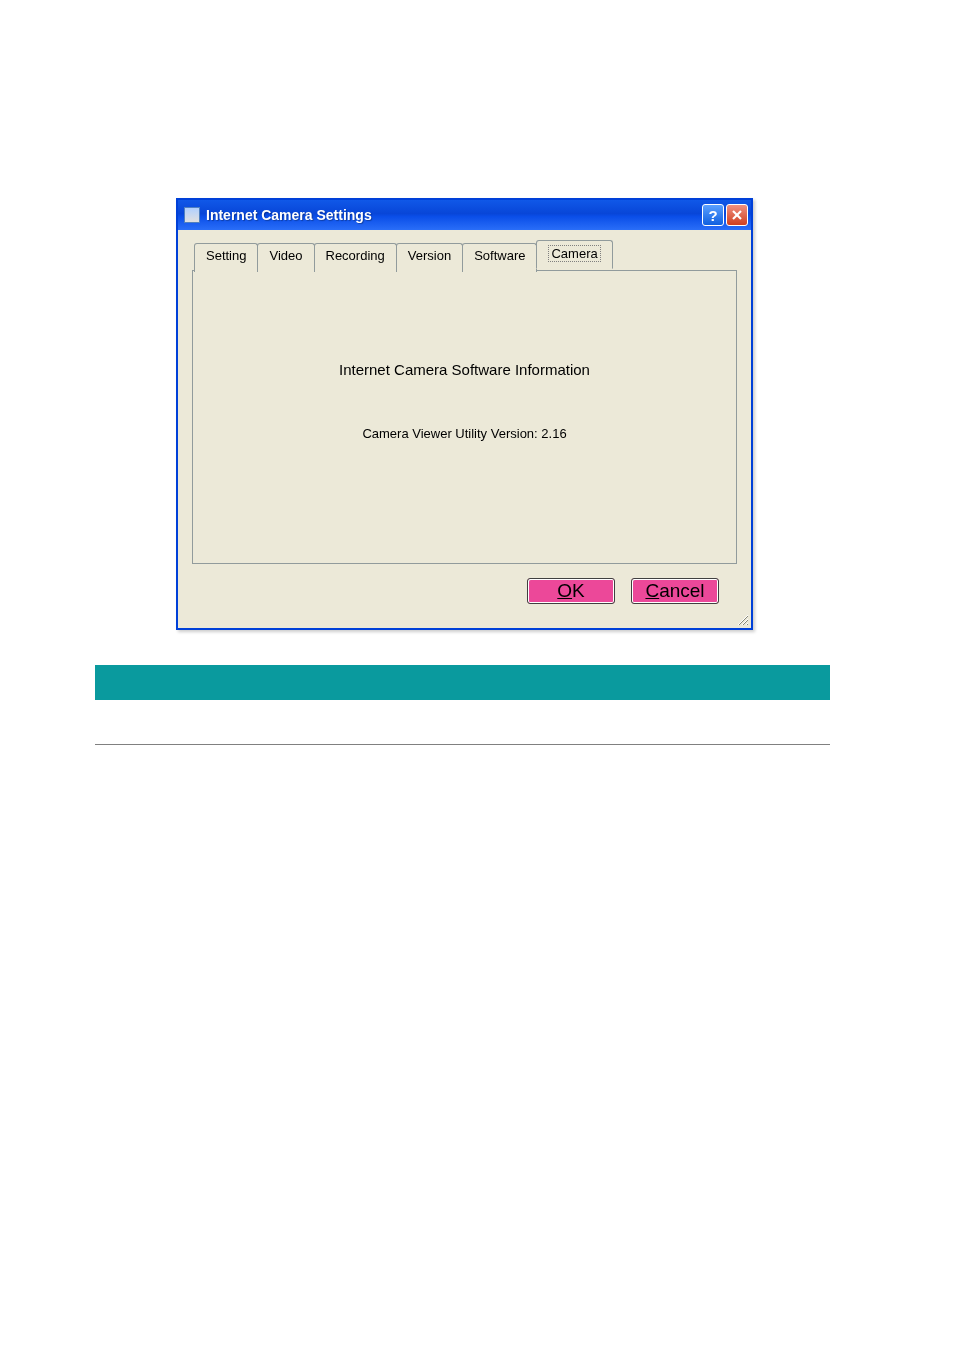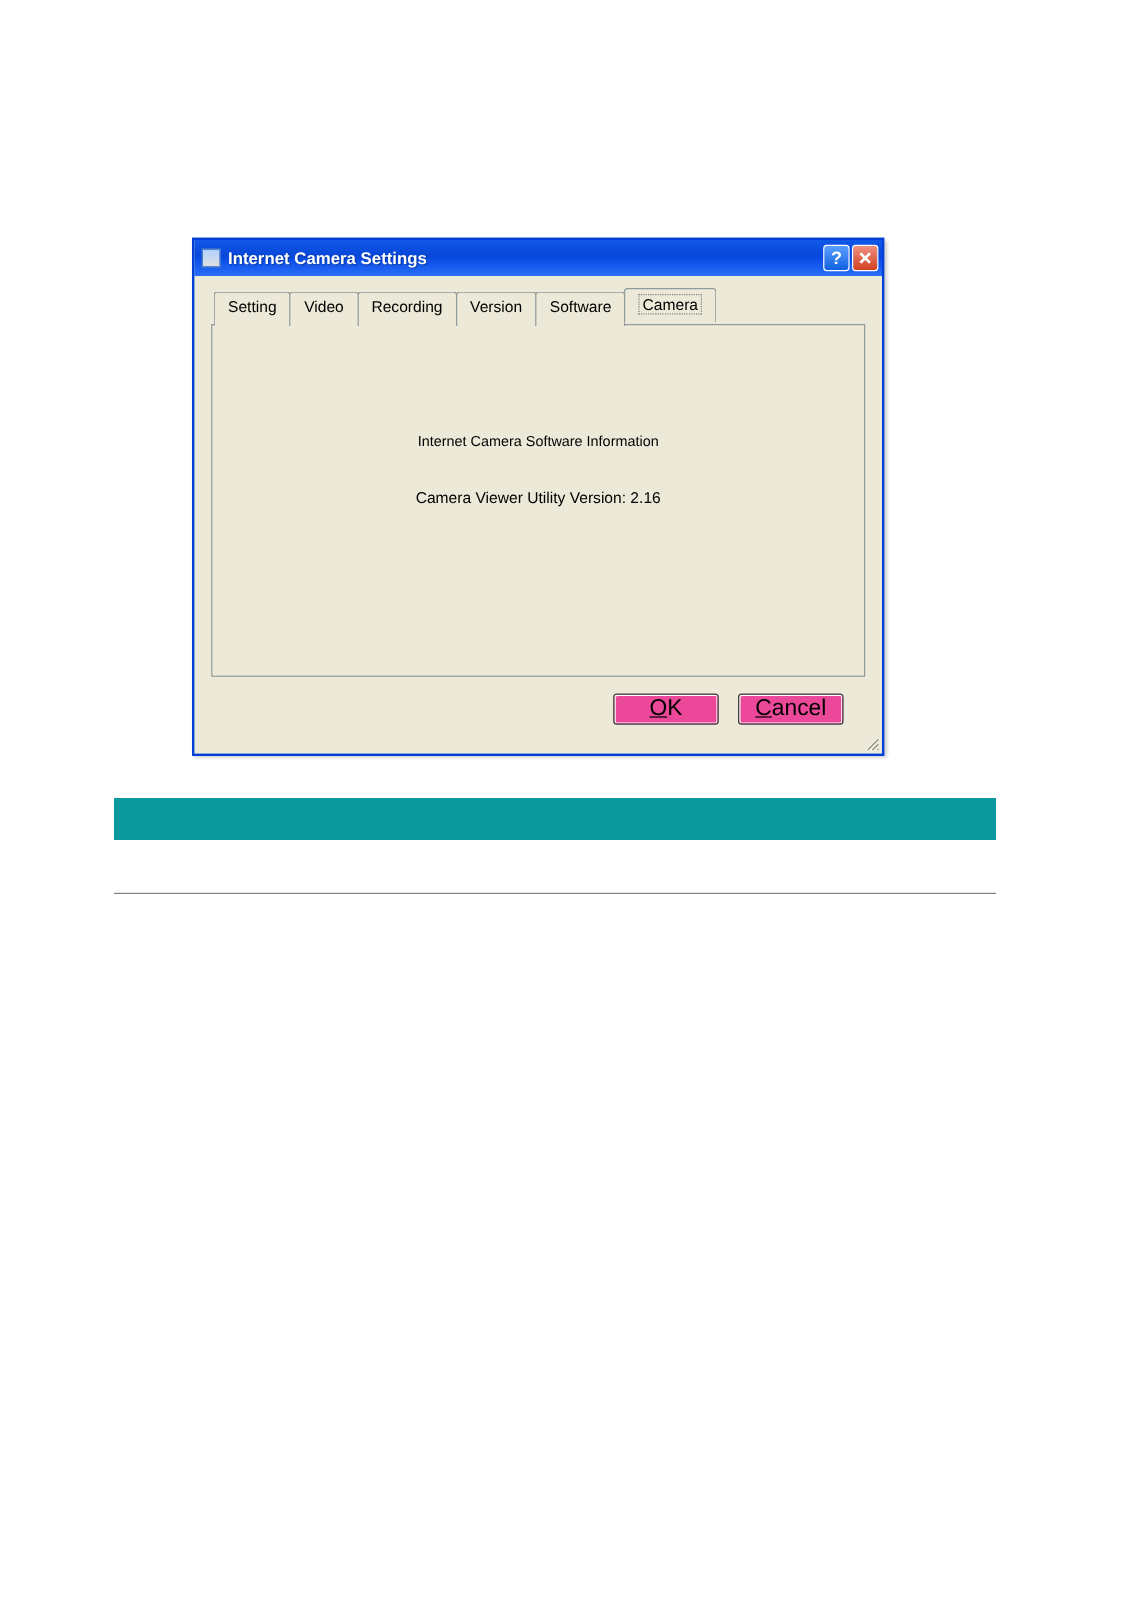--- a/index.html
+++ b/index.html
@@ -10,21 +10,21 @@
     body {
       background: #ffffff;
       font-family: "Tahoma", "MS Sans Serif", sans-serif;
       font-size: 13px;
       width: 954px;
       height: 1350px;
       position: relative;
     }
     .window {
       position: absolute;
-      left: 160px;
+      left: 176px;
       top: 198px;
       width: 577px;
       height: 432px;
       border: 2px solid #0040d8;
       background: #ece9d8;
       box-shadow: 2px 2px 3px rgba(0,0,0,0.2);
     }
     .titlebar {
       height: 30px;
       background: linear-gradient(to bottom, #1058e8 0%, #0846d8 45%, #0a4ee8 55%, #2a6ef8 100%);
@@ -112,22 +112,22 @@
       height: 294px;
       position: relative;
       z-index: 1;
       margin-top: -1px;
     }
     .panel-content {
       text-align: center;
       padding-top: 90px;
     }
     .info-line1 {
-      font-size: 12px;
-      margin-bottom: 32px;
+      font-size: 15px;
+      margin-bottom: 48px;
     }
     .info-line2 {
       font-size: 13px;
     }
     .button-row {
       display: flex;
       justify-content: flex-end;
       gap: 16px;
       padding: 14px 18px 0 0;
     }

